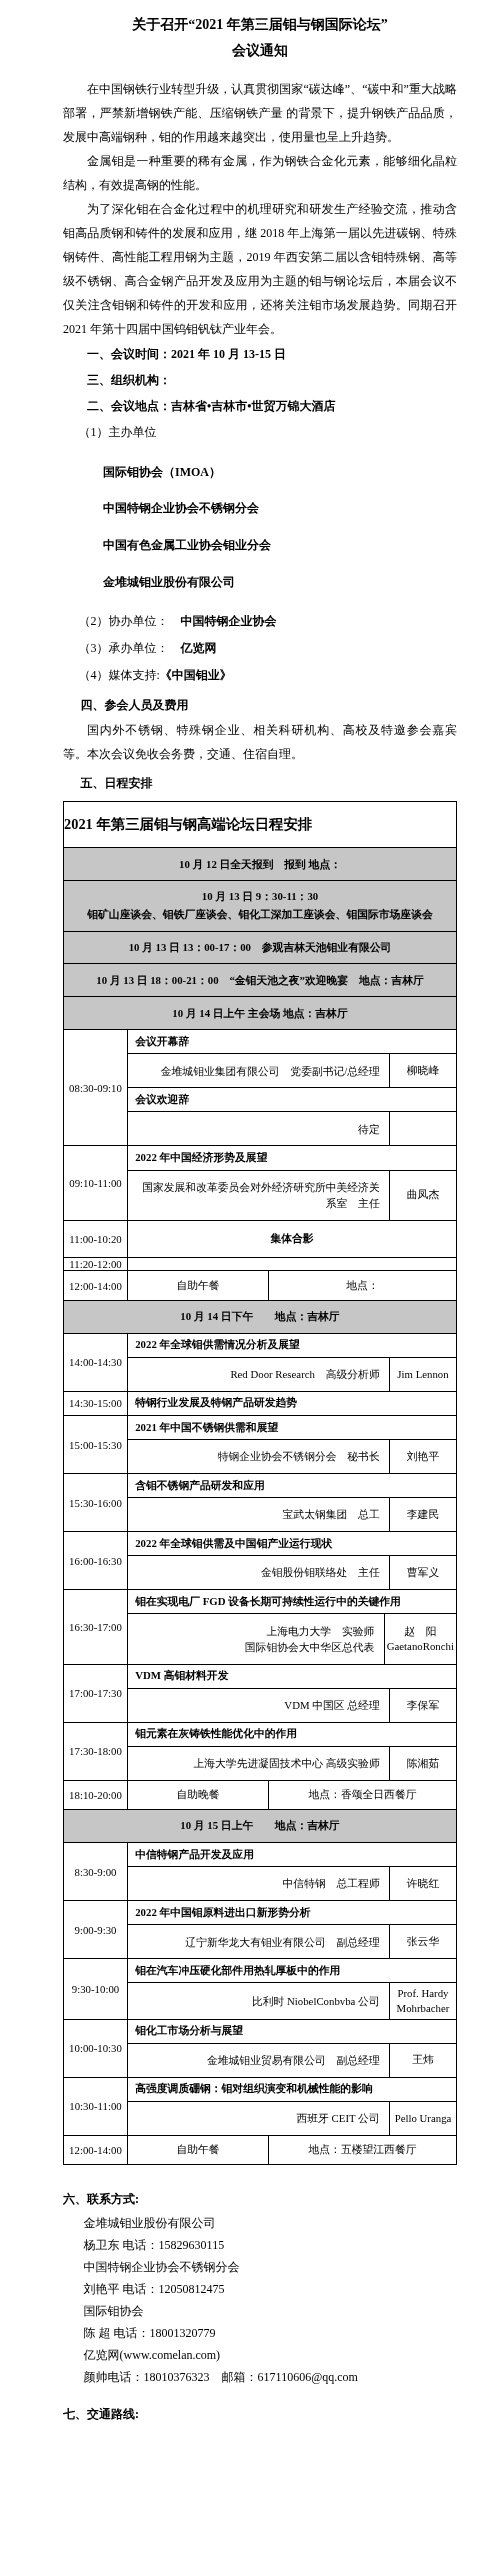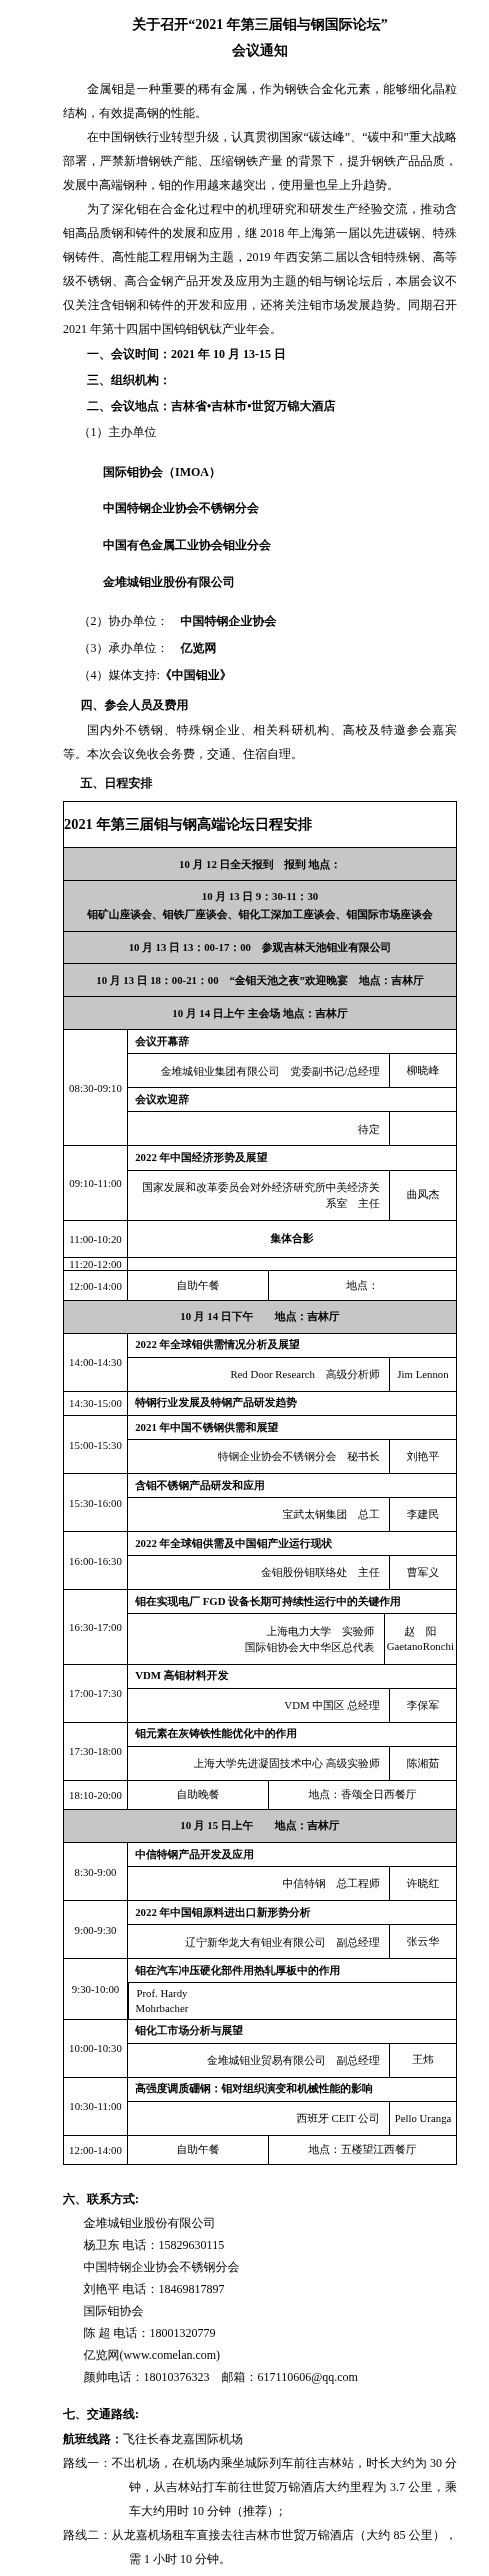--- a/index.html
+++ b/index.html
@@ -41,22 +41,22 @@
   .hang .lab-b{font-weight:bold;}
 </style>
 </head>
 <body>
 
 <div class="page">
 
   <h1 class="doc-title">关于召开“2021 年第三届钼与钢国际论坛”</h1>
   <h1 class="doc-title2">会议通知</h1>
 
+  <p class="para">在中国钢铁行业转型升级，认真贯彻国家“碳达峰”、“碳中和”重大战略部署，严禁新增钢铁产能、压缩钢铁产量 的背景下，提升钢铁产品品质，发展中高端钢种，钼的作用越来越突出，使用量也呈上升趋势。</p>
   <p class="para">金属钼是一种重要的稀有金属，作为钢铁合金化元素，能够细化晶粒结构，有效提高钢的性能。</p>
-  <p class="para">在中国钢铁行业转型升级，认真贯彻国家“碳达峰”、“碳中和”重大战略部署，严禁新增钢铁产能、压缩钢铁产量 的背景下，提升钢铁产品品质，发展中高端钢种，钼的作用越来越突出，使用量也呈上升趋势。</p>
   <p class="para">为了深化钼在合金化过程中的机理研究和研发生产经验交流，推动含钼高品质钢和铸件的发展和应用，继 2018 年上海第一届以先进碳钢、特殊钢铸件、高性能工程用钢为主题，2019 年西安第二届以含钼特殊钢、高等级不锈钢、高合金钢产品开发及应用为主题的钼与钢论坛后，本届会议不仅关注含钼钢和铸件的开发和应用，还将关注钼市场发展趋势。同期召开 2021 年第十四届中国钨钼钒钛产业年会。</p>
 
   <p class="item">一、会议时间：2021 年 10 月 13-15 日</p>
   <p class="item">三、组织机构：</p>
   <p class="item">二、会议地点：吉林省•吉林市•世贸万锦大酒店</p>
 
   <p class="subitem">（1）主办单位</p>
   <div id="host-list">
       <p class="orgline">国际钼协会（IMOA）</p>
       <p class="orgline">中国特钢企业协会不锈钢分会</p>
@@ -289,20 +289,23 @@
                 <div>张云华</div>
               </div>
             </div>
           </div>
         </div>
         <div class="srow">
           <div class="time">9:30-10:00</div>
           <div class="scontent">
             <div class="stitle">钼在汽车冲压硬化部件用热轧厚板中的作用</div>
             <div class="sspeaker">
+              <div class="sorg">
+                <div>比利时 NiobelConbvba 公司</div>
+              </div>
               <div class="sname">
                 <div>Prof.  Hardy</div>
                 <div>Mohrbacher</div>
               </div>
             </div>
           </div>
         </div>
         <div class="srow">
           <div class="time">10:00-10:30</div>
           <div class="scontent">
@@ -337,28 +340,23 @@
           <div class="meal-right">地点：五楼望江西餐厅</div>
         </div>
       </div>
   </div>
 
   <p class="h-num" style="margin-top:20.6px;">六、联系方式:</p>
   <div id="contact-list">
       <p class="cline">金堆城钼业股份有限公司</p>
       <p class="cline">杨卫东 电话：15829630115</p>
       <p class="cline">中国特钢企业协会不锈钢分会</p>
-      <p class="cline">刘艳平 电话：18469817897</p>
+      <p class="cline">刘艳平 电话：12050812475</p>
       <p class="cline">国际钼协会</p>
       <p class="cline">陈 超 电话：18001320779</p>
       <p class="cline">亿览网(www.comelan.com)</p>
       <p class="cline">颜帅电话：18010376323　邮箱：617110606@qq.com</p>
     </div>
 
   <p class="h-num" style="margin-top:13.4px;">七、交通路线:</p>
-  <div id="transport-list">
-      <p class="hang"><span class="lab-b">航班线路：</span><span>飞往长春龙嘉国际机场</span></p>
-      <p class="hang"><span>路线一：</span><span>不出机场，在机场内乘坐城际列车前往吉林站，时长大约为 30 分钟，从吉林站打车前往世贸万锦酒店大约里程为 3.7 公里，乘车大约用时 10 分钟（推荐）;</span></p>
-      <p class="hang"><span>路线二：</span><span>从龙嘉机场租车直接去往吉林市世贸万锦酒店（大约 85 公里），需 1 小时 10 分钟。</span></p>
-    </div>
 
 </div>
 
 
 </body></html>

